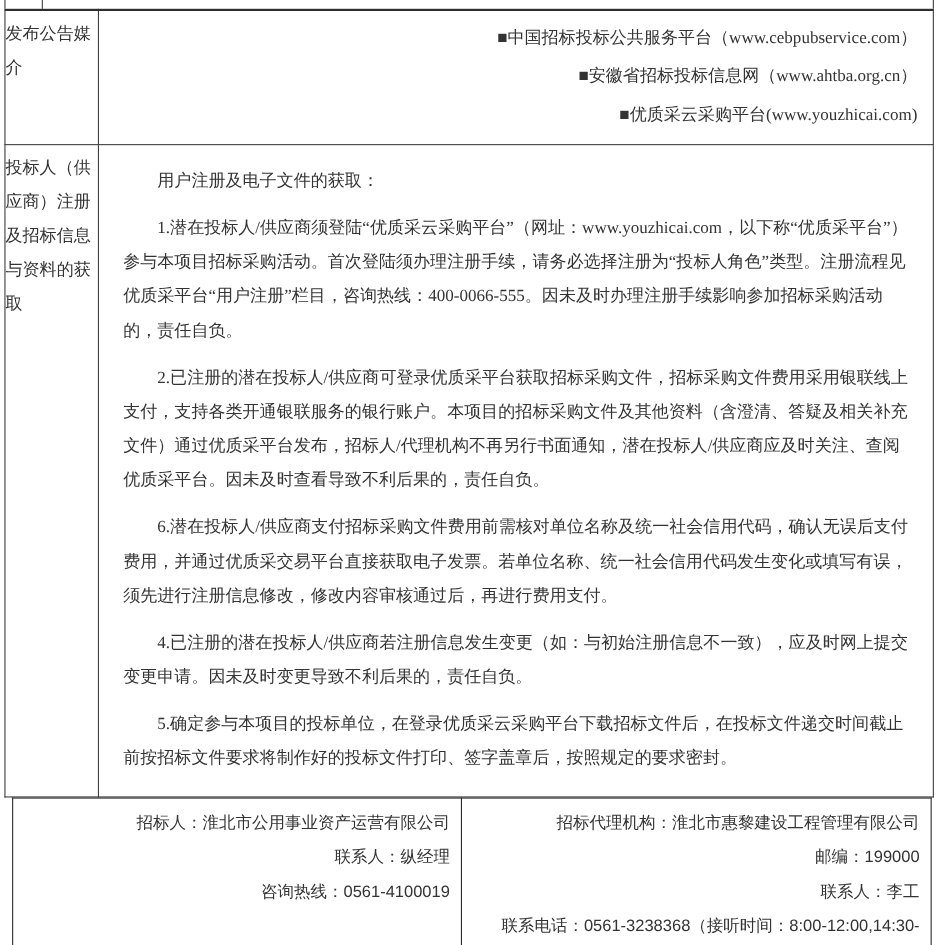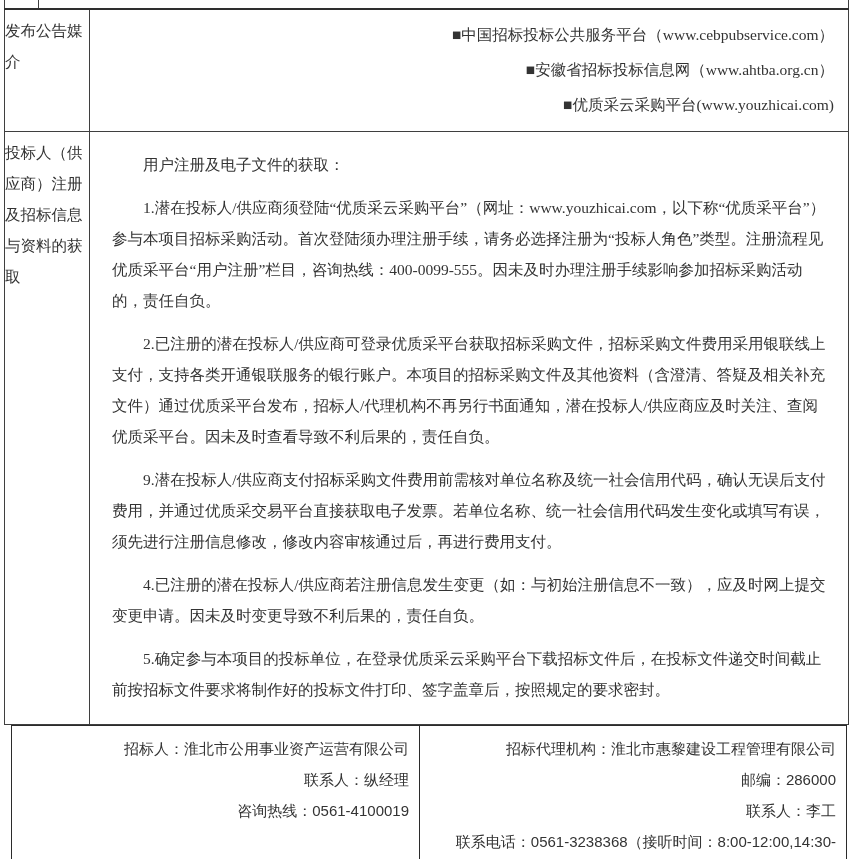--- a/index.html
+++ b/index.html
@@ -59,41 +59,41 @@
         <td>
           <p class="media-line">■中国招标投标公共服务平台（www.cebpubservice.com）</p>
           <p class="media-line">■安徽省招标投标信息网（www.ahtba.org.cn）</p>
           <p class="media-line">■优质采云采购平台(www.youzhicai.com)</p>
         </td>
       </tr>
       <tr>
         <th>投标人（供应商）注册及招标信息与资料的获取</th>
         <td>
           <p>用户注册及电子文件的获取：</p>
-          <p>1.潜在投标人/供应商须登陆“优质采云采购平台”（网址：www.youzhicai.com，以下称“优质采平台”）参与本项目招标采购活动。首次登陆须办理注册手续，请务必选择注册为“投标人角色”类型。注册流程见优质采平台“用户注册”栏目，咨询热线：400-0099-555。因未及时办理注册手续影响参加招标采购活动的，责任自负。</p>
+          <p>1.潜在投标人/供应商须登陆“优质采云采购平台”（网址：www.youzhicai.com，以下称“优质采平台”）参与本项目招标采购活动。首次登陆须办理注册手续，请务必选择注册为“投标人角色”类型。注册流程见优质采平台“用户注册”栏目，咨询热线：400-0066-555。因未及时办理注册手续影响参加招标采购活动的，责任自负。</p>
           <p>2.已注册的潜在投标人/供应商可登录优质采平台获取招标采购文件，招标采购文件费用采用银联线上支付，支持各类开通银联服务的银行账户。本项目的招标采购文件及其他资料（含澄清、答疑及相关补充文件）通过优质采平台发布，招标人/代理机构不再另行书面通知，潜在投标人/供应商应及时关注、查阅优质采平台。因未及时查看导致不利后果的，责任自负。</p>
-          <p>9.潜在投标人/供应商支付招标采购文件费用前需核对单位名称及统一社会信用代码，确认无误后支付费用，并通过优质采交易平台直接获取电子发票。若单位名称、统一社会信用代码发生变化或填写有误，须先进行注册信息修改，修改内容审核通过后，再进行费用支付。</p>
+          <p>6.潜在投标人/供应商支付招标采购文件费用前需核对单位名称及统一社会信用代码，确认无误后支付费用，并通过优质采交易平台直接获取电子发票。若单位名称、统一社会信用代码发生变化或填写有误，须先进行注册信息修改，修改内容审核通过后，再进行费用支付。</p>
           <p>4.已注册的潜在投标人/供应商若注册信息发生变更（如：与初始注册信息不一致），应及时网上提交变更申请。因未及时变更导致不利后果的，责任自负。</p>
           <p>5.确定参与本项目的投标单位，在登录优质采云采购平台下载招标文件后，在投标文件递交时间截止前按招标文件要求将制作好的投标文件打印、签字盖章后，按照规定的要求密封。</p>
         </td>
       </tr>
     </tbody>
   </table>
 
   <table class="lower">
     <tbody>
       <tr>
         <td class="cell-left">
           <p><span>招标人：</span><span>淮北市公用事业资产运营有限公司</span></p>
           <p><span>联系人：</span><span>纵经理</span></p>
           <p><span>咨询热线：</span><span>0561-4100019</span></p>
         </td>
         <td>
           <p><span>招标代理机构：</span><span>淮北市惠黎建设工程管理有限公司</span></p>
-          <p><span>邮编：</span><span>286000</span></p>
+          <p><span>邮编：</span><span>199000</span></p>
           <p><span>联系人：</span><span>李工</span></p>
           <p><span>联系电话：</span><span>0561-3238368（接听时间：8:00-12:00,14:30-17:30，节假日除外）</span></p>
 
         </td>
       </tr>
     </tbody>
   </table>
 
 </div>
 

